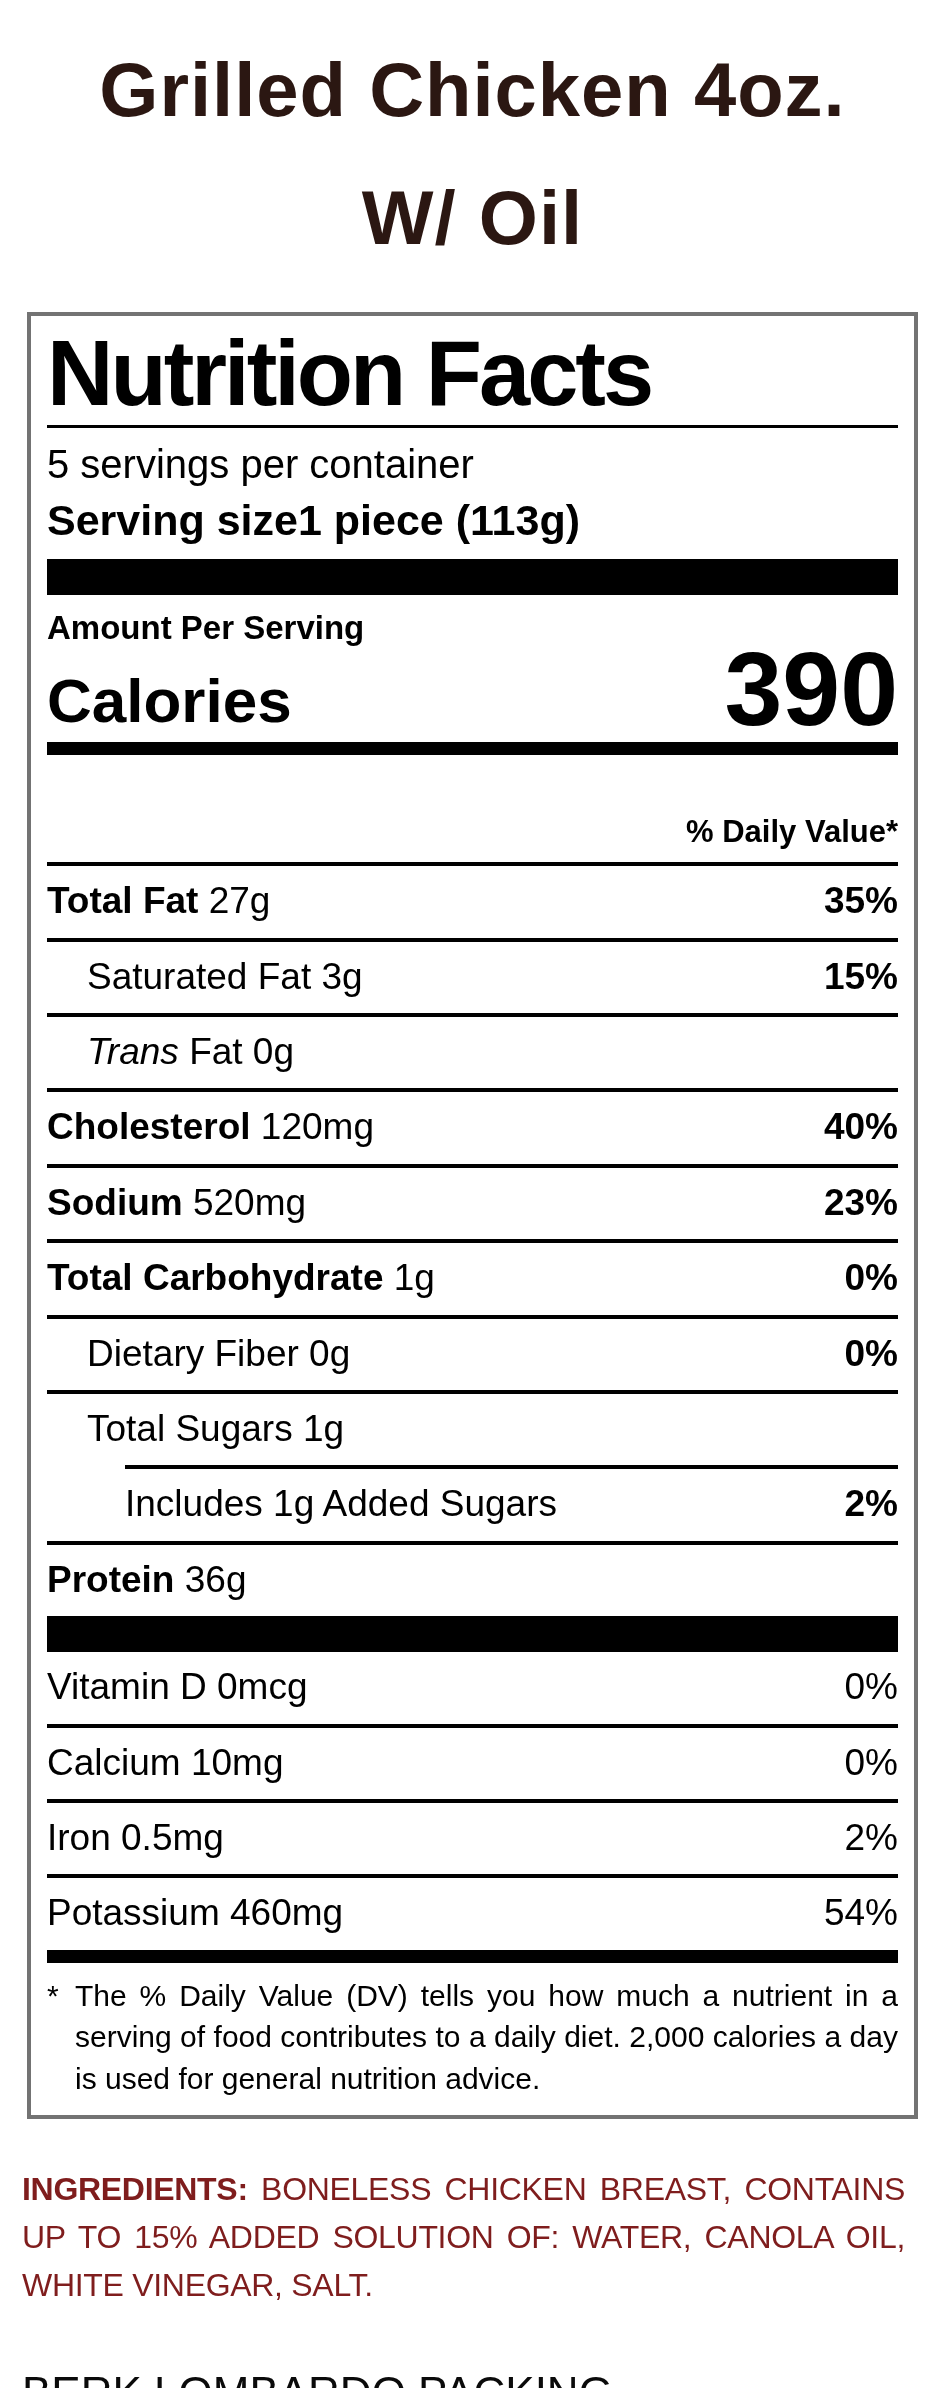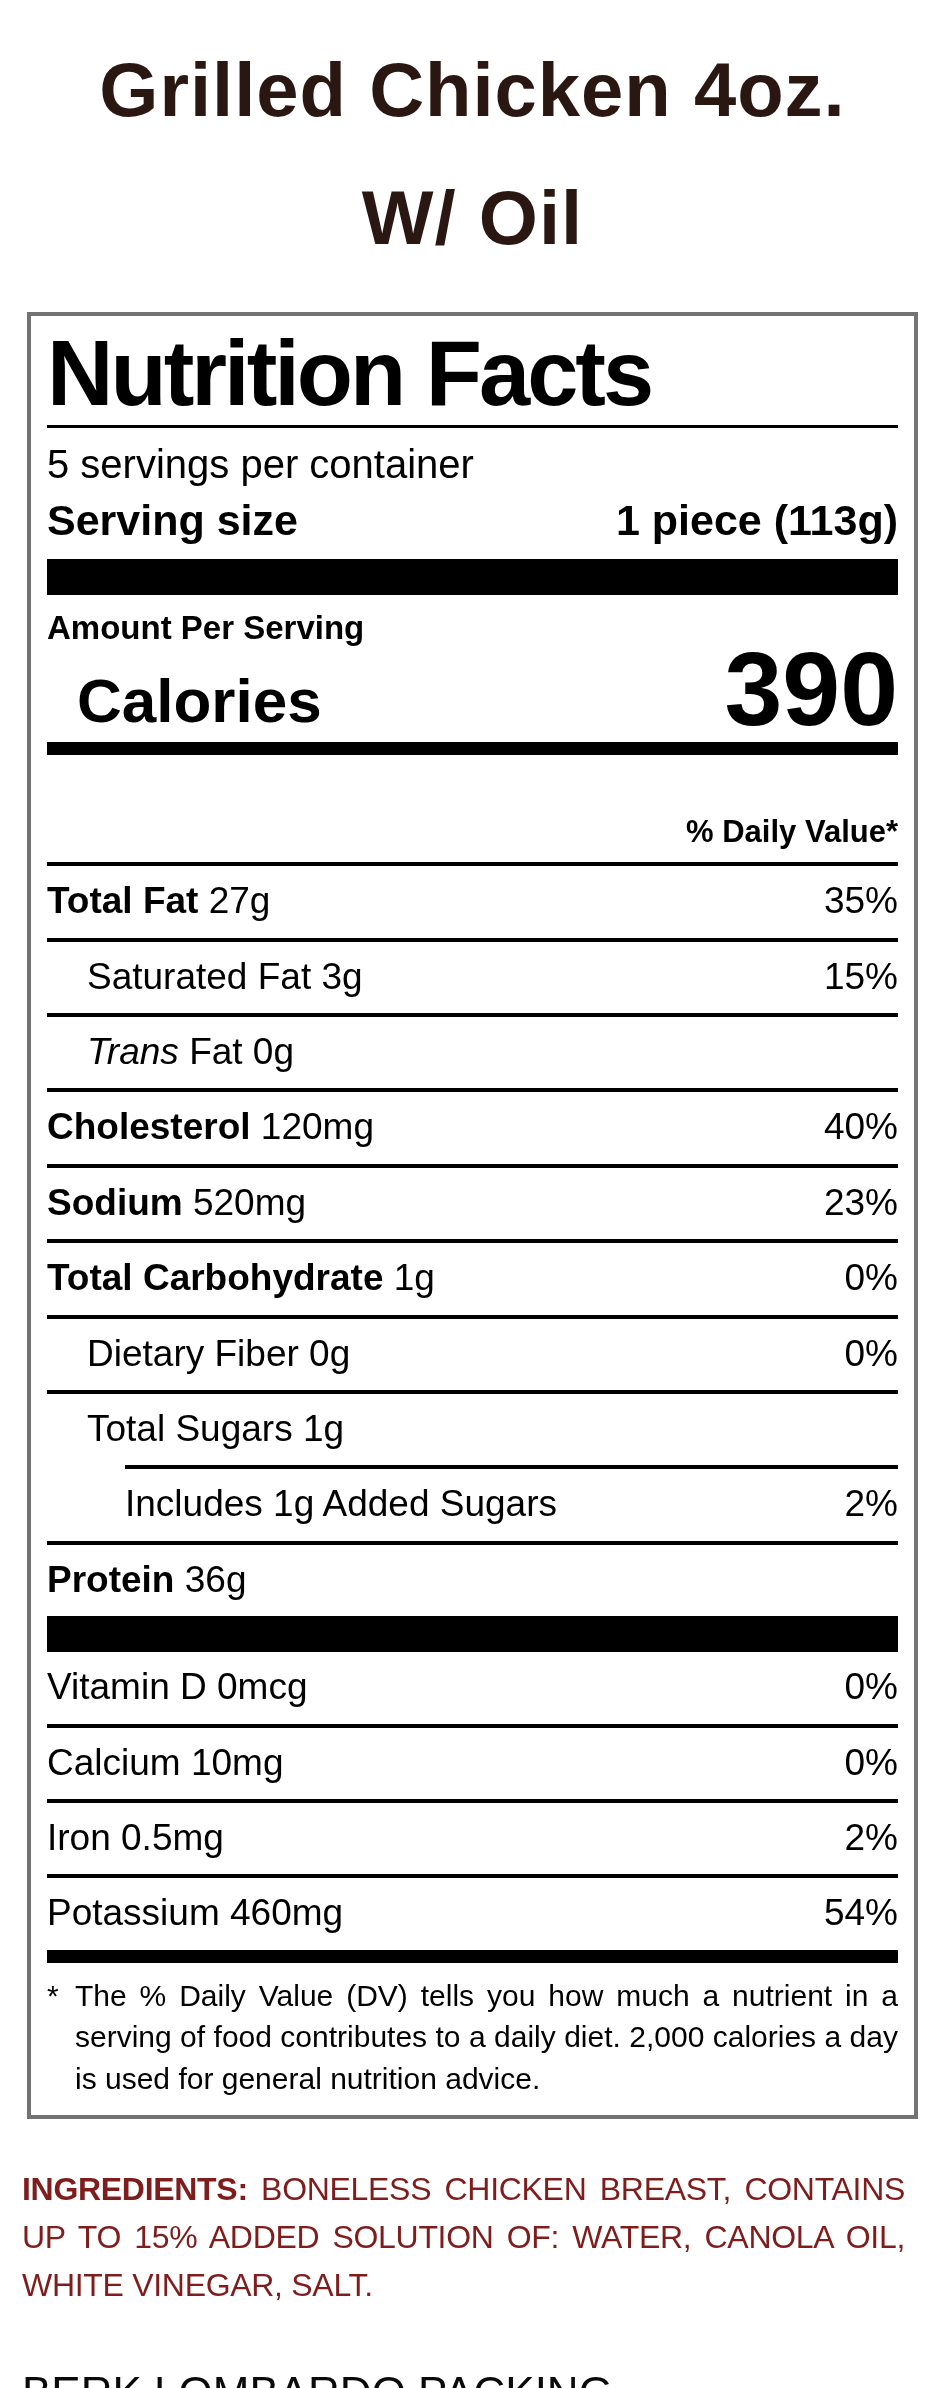--- a/index.html
+++ b/index.html
@@ -44,42 +44,39 @@
   .rule-thin   { border-top: 3px solid #000; }
   .rule-hair   { border-top: 4px solid #000; }
 
   .servings {
     font-size: 40px;
     line-height: 1.2;
     padding: 12px 0 2px 0;
   }
   .serving-size-row {
     display: flex;
-    justify-content: space-between;
     align-items: baseline;
     font-weight: bold;
     font-size: 43px;
     padding: 6px 0 14px 0;
-    gap: 28px;
   }
 
   .bar-thick  { height: 36px; background: #000; }
   .bar-medium { height: 13px; background: #000; }
 
   .aps {
     font-weight: bold;
     font-size: 33px;
     padding: 14px 0 0 0;
   }
   .calories-row {
     display: flex;
     justify-content: space-between;
     align-items: flex-end;
     padding: 0 0 10px 0;
-    margin-left: 30px;
   }
   .calories-label { font-weight: bold; font-size: 62px; line-height: 1.0; }
   .calories-value { font-weight: bold; font-size: 104px; line-height: 0.82; }
 
   .dv-header {
     text-align: right;
     font-weight: bold;
     font-size: 31px;
     padding: 16px 0 12px 0;
     margin-top: 43px;
@@ -88,21 +85,21 @@
   .n-row {
     display: flex;
     justify-content: space-between;
     align-items: flex-start;
     font-size: 37px;
     line-height: 1.2;
     padding: 13px 0 14px 0;
   }
   .n-left  {}
   .n-name-bold { font-weight: bold; }
-  .n-dv    { font-weight: normal; }
+  .n-dv    { font-weight: bold; }
   .n-dv-reg { font-weight: normal; }
   .indent-1 { padding-left: 40px; }
   .indent-2 { padding-left: 78px; }
   .ital { font-style: italic; }
   .partial-rule { margin-left: 78px; border-top: 4px solid #000; }
 
   .footnote {
     display: flex;
     font-size: 30px;
     line-height: 1.38;

